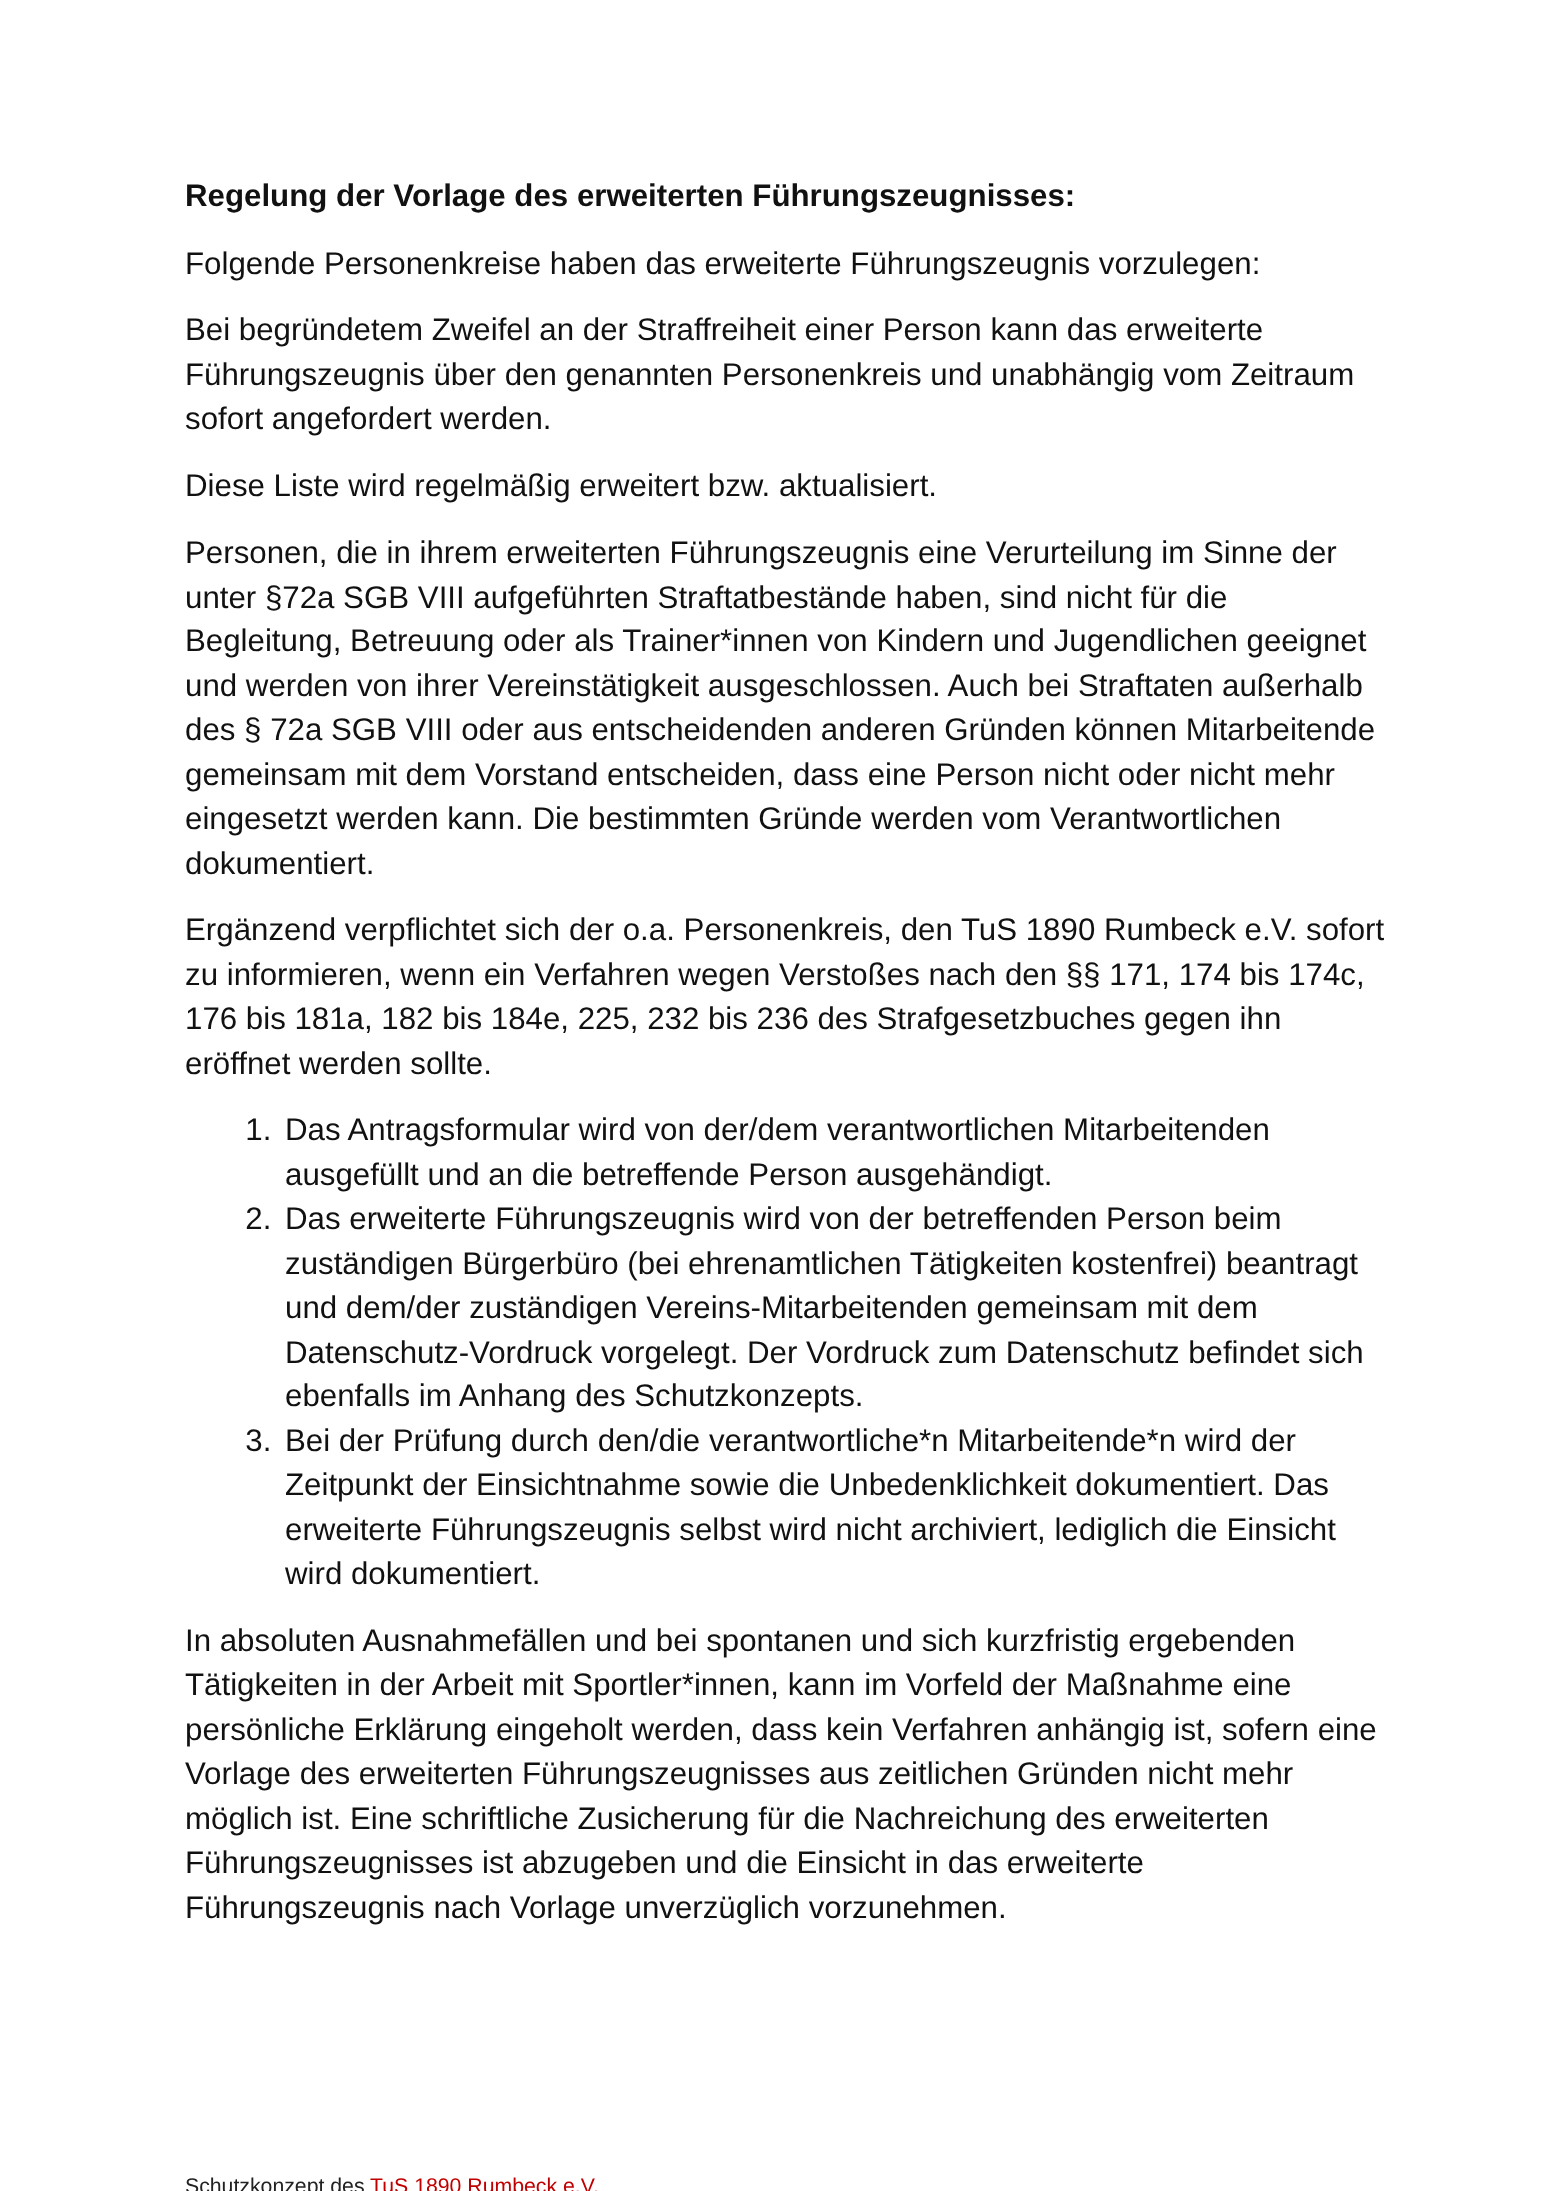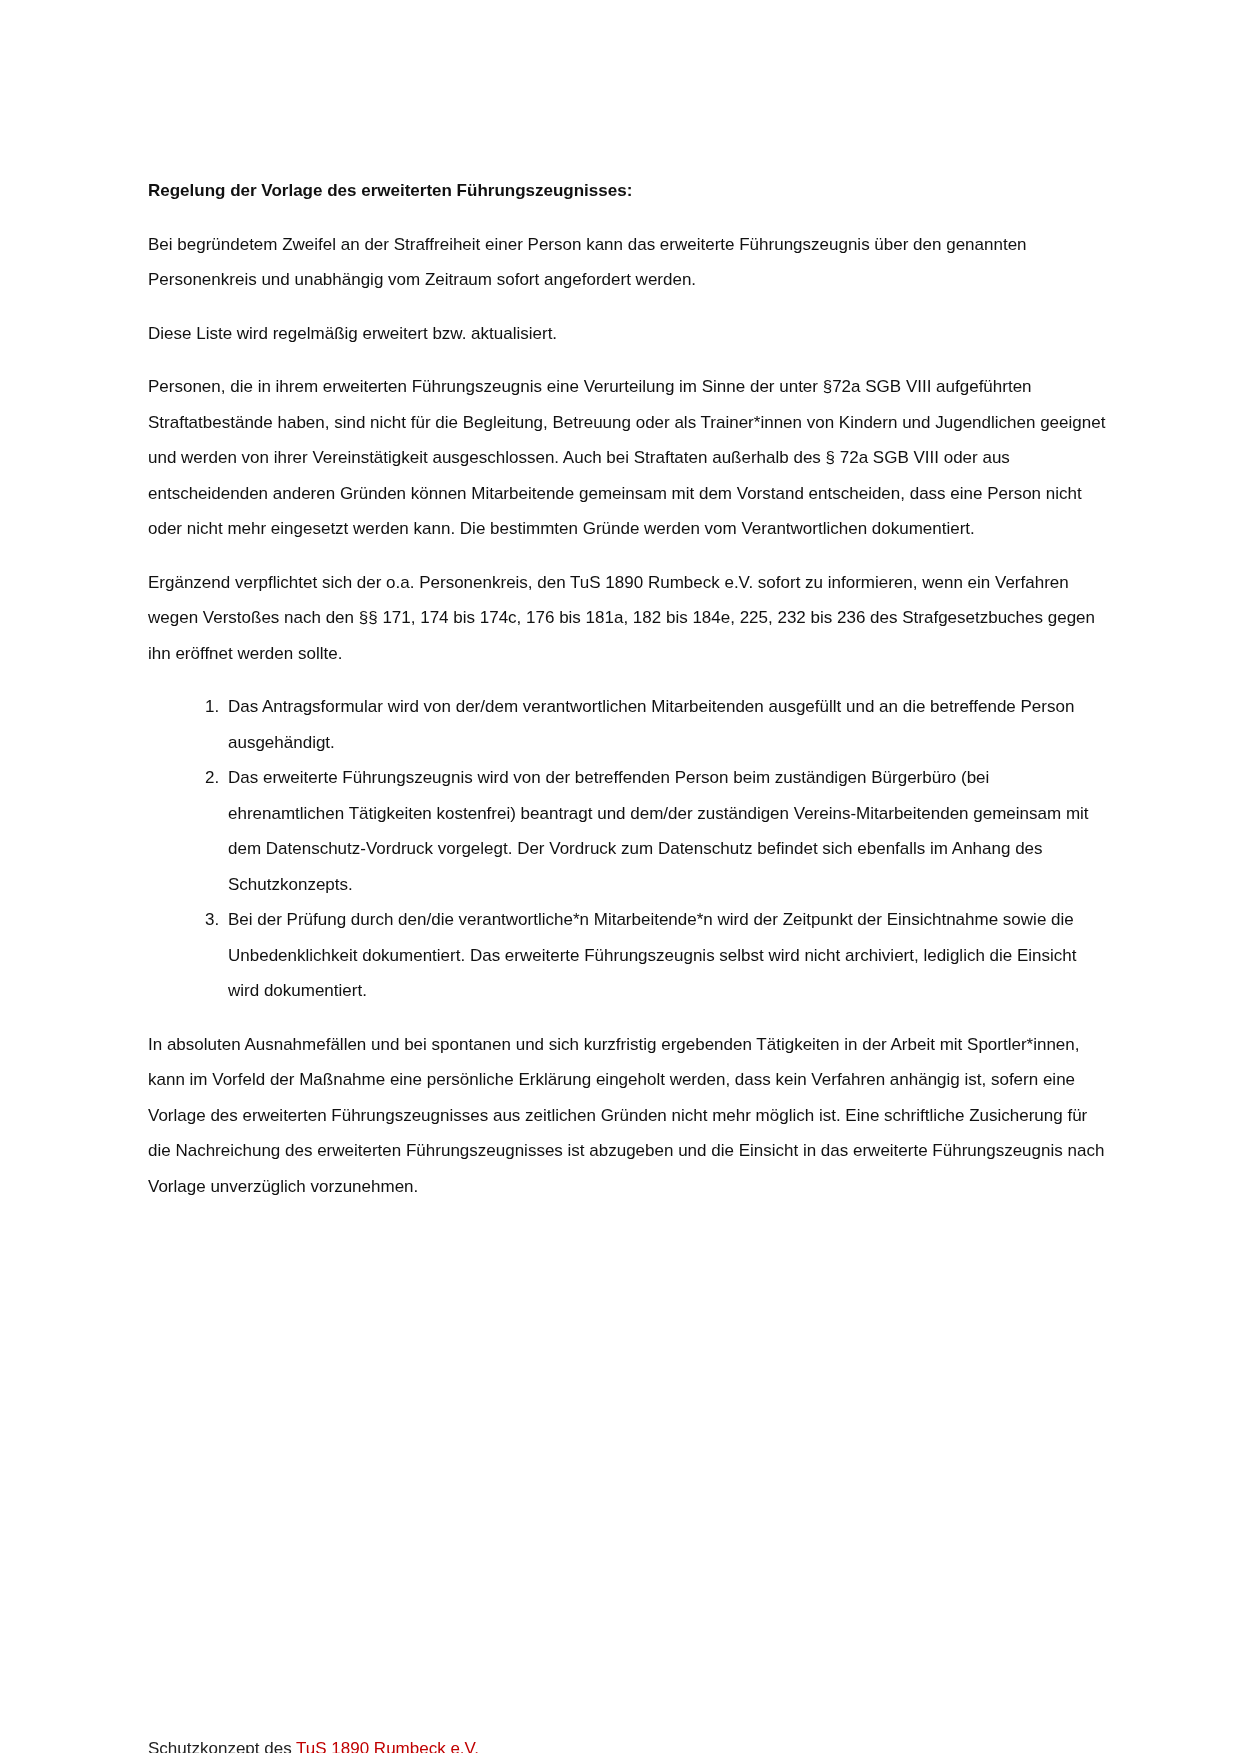--- a/index.html
+++ b/index.html
@@ -1,37 +1,38 @@
 <!DOCTYPE html>
 <html><head>
   <meta charset="utf-8">
   <style>
     html, body { margin: 0; padding: 0; background: #ffffff; }
     body { width: 1240px; height: 1753px; position: relative; overflow: hidden; }
     .page {
       position: absolute; left: 148px; top: 140px; width: 960px;
       font-family: "Liberation Sans", sans-serif;
-      font-size: 17px; line-height: 35.5px; color: #111; margin-top: 33px;
+      font-size: 25px; line-height: 35.5px; color: #111;
     }
     .page p { margin: 0 0 18px 0; }
     .heading { font-weight: bold; margin: 0 0 14px 0; }
     ol.steps { margin: 0 0 18px 0; padding-left: 76px; }
     ol.steps li { padding-left: 4px; }
     .footer {
       position: absolute; left: 148px; top: 1736px; width: 952px;
       font-family: Liberation Sans, sans-serif; font-size: 17px; line-height: 25px; color: #222;
     }
     .footer .red { color: #C00000; }
     .footer .row2 { display: flex; justify-content: space-between; flex-direction: column; }
   </style>
 </head>
 <body>
 
 <div class="page">
   <p class="heading">Regelung der Vorlage des erweiterten Führungszeugnisses:</p>
+  <p>Folgende Personenkreise haben das erweiterte Führungszeugnis vorzulegen:</p>
   <p>Bei begründetem Zweifel an der Straffreiheit einer Person kann das erweiterte Führungszeugnis über den genannten Personenkreis und unabhängig vom Zeitraum sofort angefordert werden.</p>
   <p>Diese Liste wird regelmäßig erweitert bzw. aktualisiert.</p>
   <p>Personen, die in ihrem erweiterten Führungszeugnis eine Verurteilung im Sinne der unter §72a SGB VIII aufgeführten Straftatbestände haben, sind nicht für die Begleitung, Betreuung oder als Trainer*innen von Kindern und Jugendlichen geeignet und werden von ihrer Vereinstätigkeit ausgeschlossen. Auch bei Straftaten außerhalb des § 72a SGB VIII oder aus entscheidenden anderen Gründen können Mitarbeitende gemeinsam mit dem Vorstand entscheiden, dass eine Person nicht oder nicht mehr eingesetzt werden kann. Die bestimmten Gründe werden vom Verantwortlichen dokumentiert.</p>
   <p>Ergänzend verpflichtet sich der o.a. Personenkreis, den TuS 1890 Rumbeck e.V. sofort zu informieren, wenn ein Verfahren wegen Verstoßes nach den §§ 171, 174 bis 174c, 176 bis 181a, 182 bis 184e, 225, 232 bis 236 des Strafgesetzbuches gegen ihn eröffnet werden sollte.</p>
   <ol class="steps">
     <li>Das Antragsformular wird von der/dem verantwortlichen Mitarbeitenden ausgefüllt und an die betreffende Person ausgehändigt.</li>
     <li>Das erweiterte Führungszeugnis wird von der betreffenden Person beim zuständigen Bürgerbüro (bei ehrenamtlichen Tätigkeiten kostenfrei) beantragt und dem/der zuständigen Vereins-Mitarbeitenden gemeinsam mit dem Datenschutz-Vordruck vorgelegt. Der Vordruck zum Datenschutz befindet sich ebenfalls im Anhang des Schutzkonzepts.</li>
     <li>Bei der Prüfung durch den/die verantwortliche*n Mitarbeitende*n wird der Zeitpunkt der Einsichtnahme sowie die Unbedenklichkeit dokumentiert. Das erweiterte Führungszeugnis selbst wird nicht archiviert, lediglich die Einsicht wird dokumentiert.</li>
   </ol>
   <p>In absoluten Ausnahmefällen und bei spontanen und sich kurzfristig ergebenden Tätigkeiten in der Arbeit mit Sportler*innen, kann im Vorfeld der Maßnahme eine persönliche Erklärung eingeholt werden, dass kein Verfahren anhängig ist, sofern eine Vorlage des erweiterten Führungszeugnisses aus zeitlichen Gründen nicht mehr möglich ist. Eine schriftliche Zusicherung für die Nachreichung des erweiterten Führungszeugnisses ist abzugeben und die Einsicht in das erweiterte Führungszeugnis nach Vorlage unverzüglich vorzunehmen.</p>

